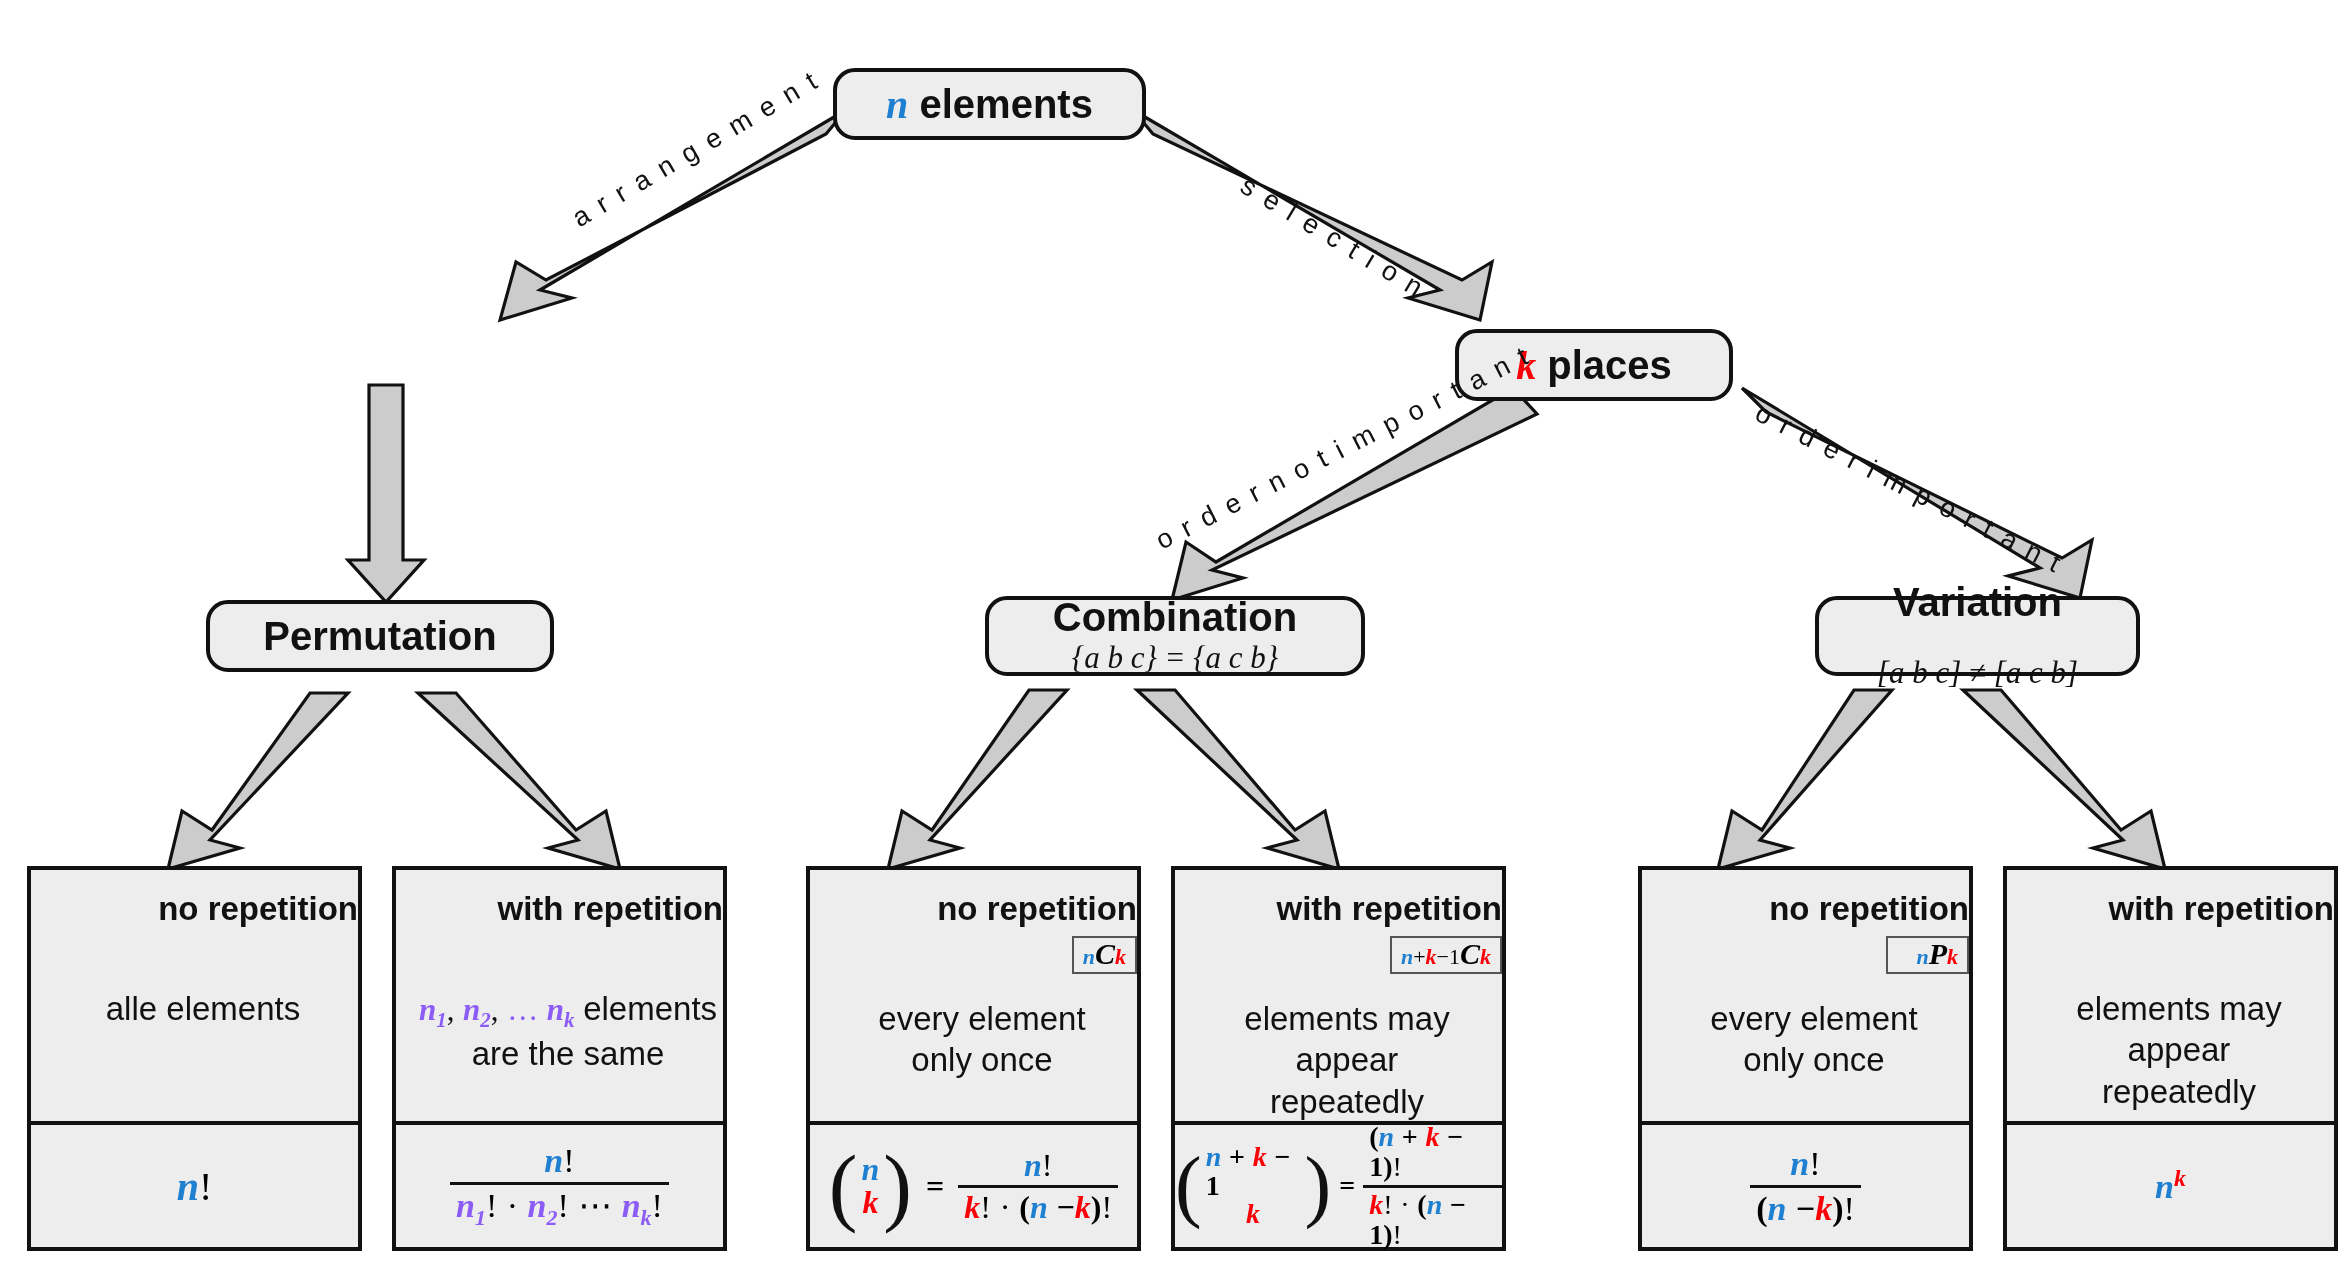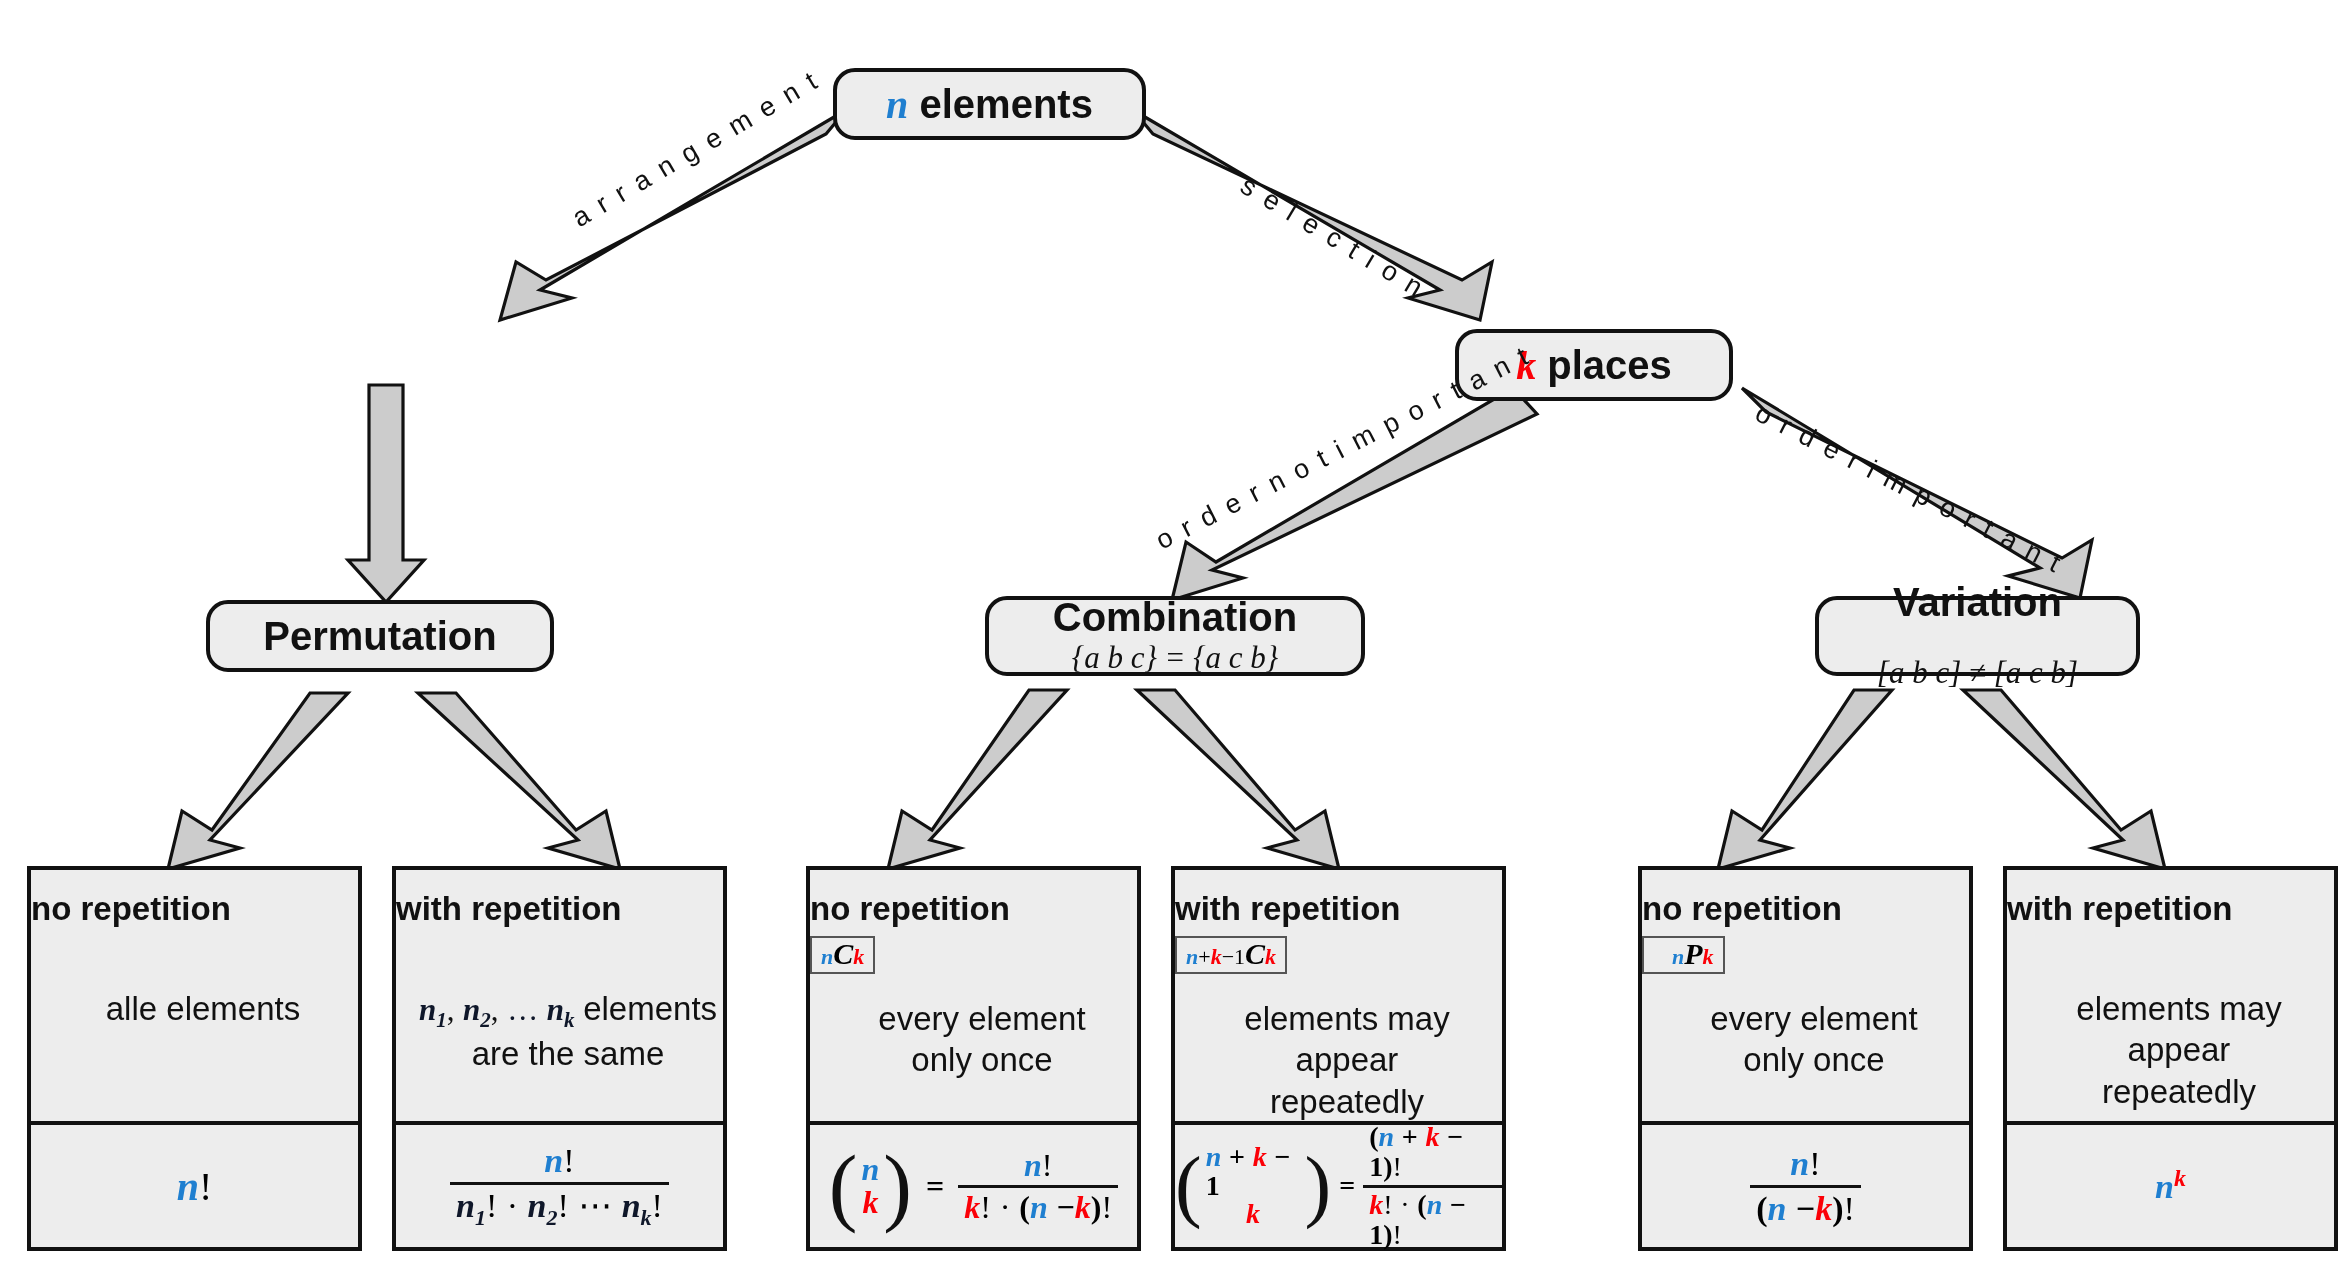--- a/index.html
+++ b/index.html
@@ -14,29 +14,29 @@
 
   
   .lvl1{font-size:40px;}
   .lvl2{font-size:40px;}
   .lvl3 .ttl{font-size:40px;line-height:1.05;}
   .lvl3 .sub{font-size:31px;font-family:"Liberation Serif",serif;font-style:italic;color:#111;margin-top:2px;}
 
   
   .bn{color:#1f7fd0;}
   .rk{color:#fb0007;}
-  .gn{color:#0f172a;margin-top:44px;}
+  .gn{color:#8b5cf6;margin-top:44px;}
   .mi{font-family:"Liberation Serif",serif;font-style:italic;font-weight:bold;}
   .mu{font-family:"Liberation Serif",serif;}
   .mup{font-family:"Liberation Serif",serif;font-weight:bold;}
 
   
   .leaf{position:absolute;background:#ededed;border:4px solid #111;box-sizing:border-box;
         display:flex;flex-direction:column;}
-  .leaf .top{flex:1 1 auto;display:flex;flex-direction:column;align-items:flex-start;
+  .leaf .top{flex:1 1 auto;display:flex;flex-direction:column;align-items:flex-end;
              padding-top:20px;position:relative;border-radius:31px;}
   .leaf .hdr{font-size:33px;font-weight:bold;color:#111;text-align:center;}
   .leaf .sym{margin-top:8px;border:2px solid #555;padding:1px 9px 3px 9px;background:#ededed;
              display:inline-block;line-height:1;}
   .leaf .desc{font-size:33px;color:#111;text-align:center;line-height:1.25;
               position:absolute;left:17px;right:0;top:118px;}
   .leaf .desc.low{top:128px;}
   .leaf .formula{height:122px;border-top:4px solid #111;display:flex;align-items:center;
                  justify-content:center;}
 

